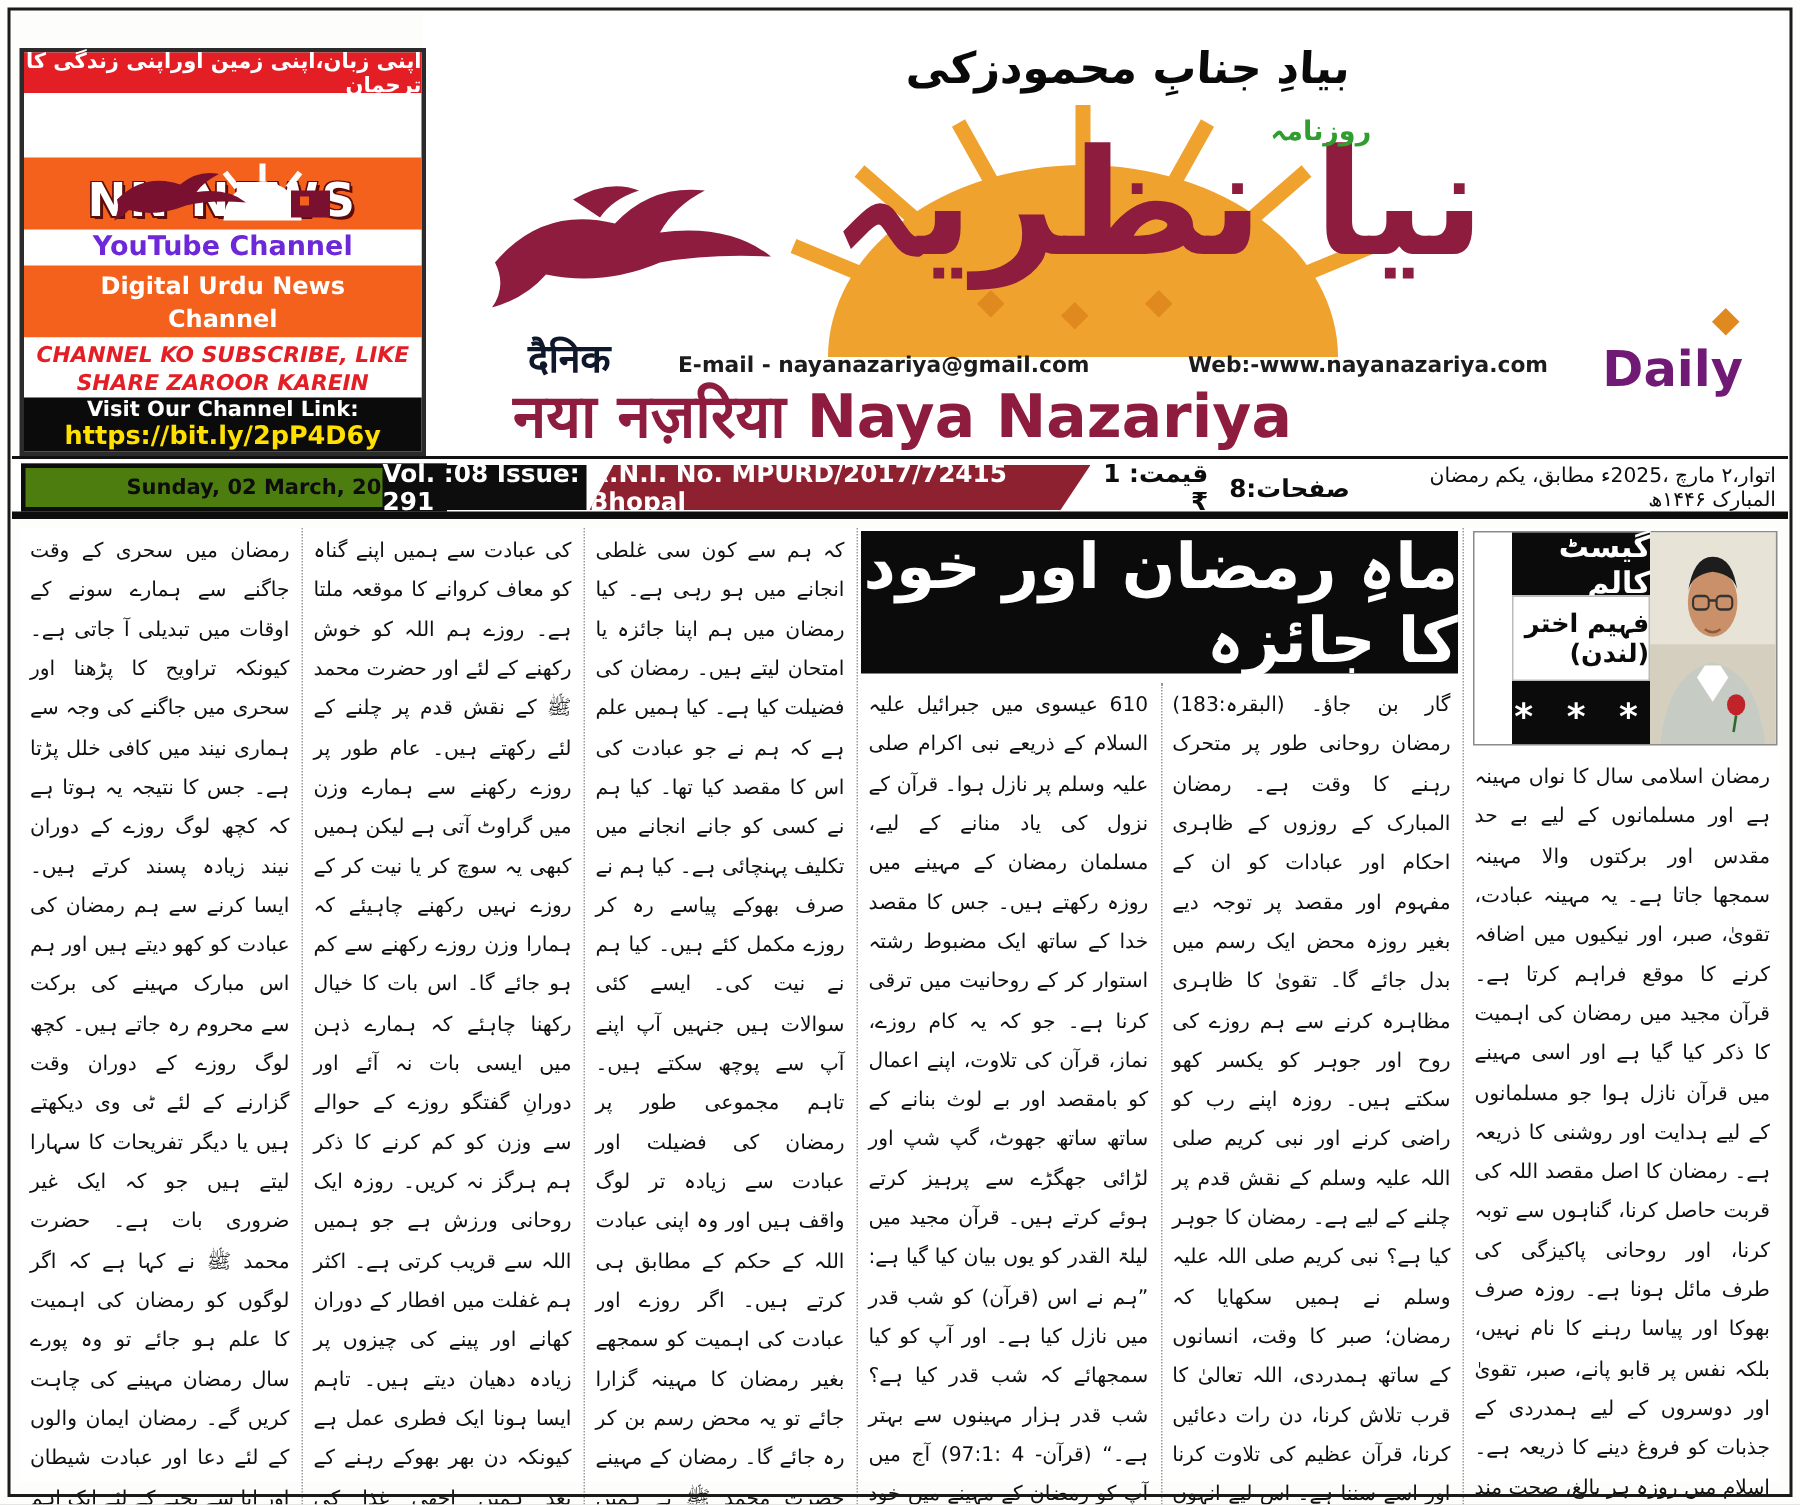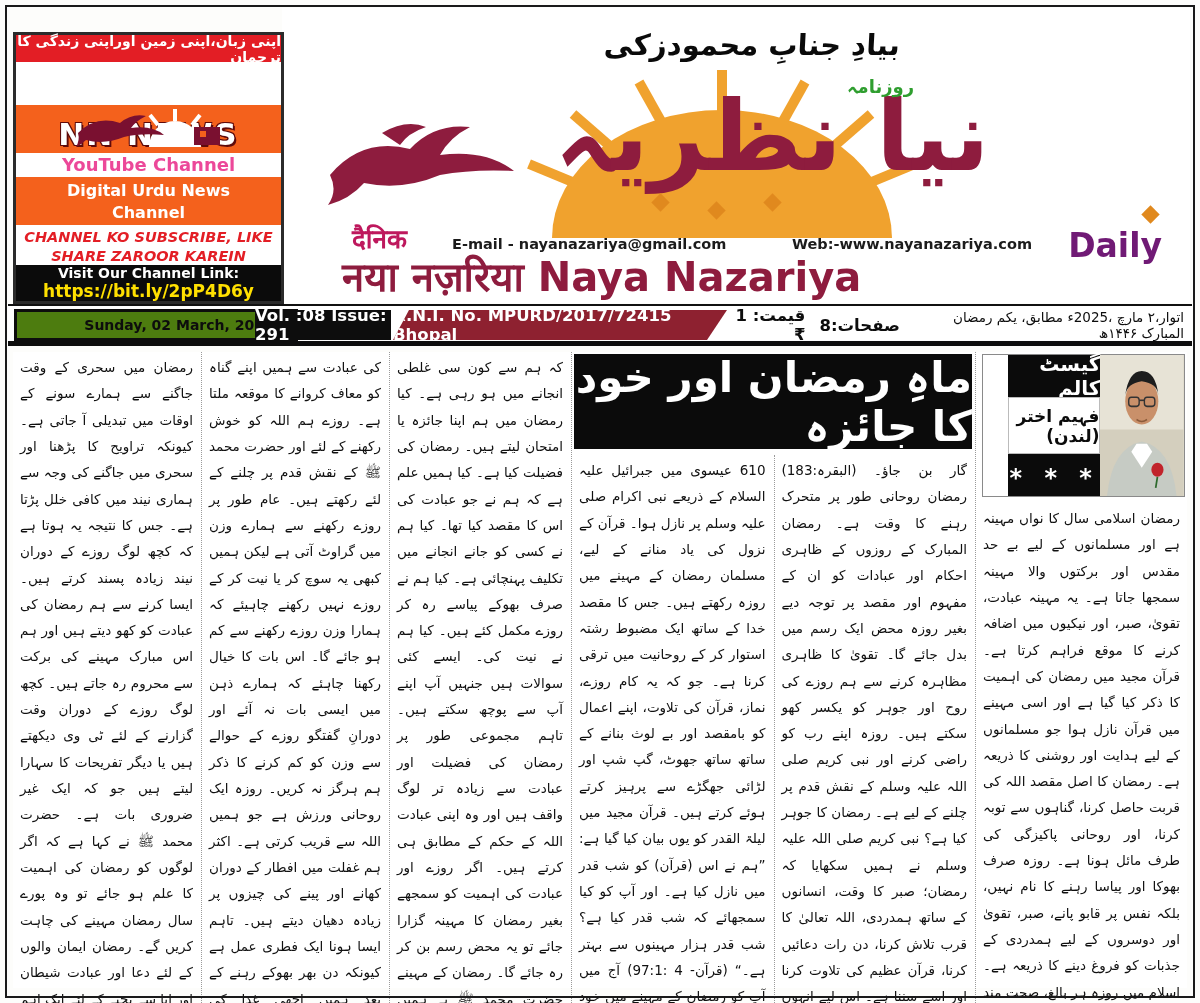--- a/index.html
+++ b/index.html
@@ -10,21 +10,21 @@
   
   .promo{position:absolute;left:13px;top:32px;width:265px;height:266px;border:3px solid #2b2b2b;
          display:flex;flex-direction:column;background:#fff;z-index:5;}
   .promo-slogan{background:#e31e25;color:#fff;height:27px;display:flex;align-items:center;justify-content:center;
          direction:rtl;font-size:14px;font-weight:bold;}
   .promo-logoarea{background:#f4611c;height:80px;position:relative;display:flex;flex-direction:column;
          align-items:center;justify-content:flex-end;padding-bottom:3px;margin-top:43px;}
   .promo-logoarea svg{position:absolute;top:2px;left:50%;transform:translateX(-50%);}
   .promo-channel{color:#fff;font-weight:900;font-size:31px;letter-spacing:2px;line-height:1;
          text-shadow:2px 2px 0 #5e0b0b,-1px -1px 0 #5e0b0b,1px -1px 0 #5e0b0b,-1px 1px 0 #5e0b0b;}
-  .promo-yt{background:#fff;color:#ec4899;font-weight:800;font-size:18px;height:24px;line-height:24px;text-align:center;}
+  .promo-yt{background:#fff;color:#6d28d9;font-weight:800;font-size:18px;height:24px;line-height:24px;text-align:center;}
   .promo-digital{background:#f4611c;color:#fff;font-weight:800;font-size:16px;text-align:center;
          padding:3px 12px;line-height:1.35;height:42px;}
   .promo-sub{background:#fff;color:#e31e25;font-weight:800;font-style:italic;font-size:14.5px;text-align:center;
          line-height:1.3;padding:3px 0;height:34px;}
   .promo-visit{background:#0b0b0b;color:#fff;text-align:center;flex:1;display:flex;flex-direction:column;justify-content:center;}
   .promo-visit .v1{font-weight:bold;font-size:14px;}
   .promo-visit .v2{color:#ffe000;font-weight:bold;font-size:17px;}
 
   
   .masthead{position:absolute;left:282px;top:8px;right:10px;height:295px;background:#fff;z-index:1;}
@@ -32,21 +32,21 @@
          font-size:29px;font-weight:bold;color:#0a0a0a;transform:skewX(-3deg);}
   .sun{position:absolute;left:225px;top:60px;z-index:1;}
   .bird{position:absolute;left:40px;top:105px;z-index:3;}
   .title-urdu{position:absolute;left:190px;top:72px;width:600px;text-align:center;direction:rtl;z-index:2;
          font-size:98px;line-height:1.15;font-weight:bold;color:#8e1c3e;}
   .rozanama{position:absolute;left:565px;top:68px;font-size:18px;font-weight:bold;color:#2f9e2f;direction:rtl;z-index:4;}
   .diamond{position:absolute;width:13px;height:13px;background:#e0891e;transform:rotate(45deg);z-index:4;}
   .daily-en{position:absolute;right:28px;top:218px;font-size:33px;font-weight:600;color:#701a75;}
   .contact{position:absolute;left:170px;top:228px;width:580px;display:flex;justify-content:space-between;
          font-size:14.5px;font-weight:600;color:#1c1c1c;z-index:4;}
-  .hindi-daily{position:absolute;left:70px;top:212px;font-size:26px;font-weight:800;color:#be185d;}
+  .hindi-daily{position:absolute;left:70px;top:212px;font-size:26px;font-weight:800;color:#0f172a;}
   .title-line{position:absolute;left:60px;top:240px;width:760px;font-size:40px;font-weight:800;color:#8e1c3e;
          white-space:nowrap;z-index:4;}
 
   
   .dateline{position:absolute;left:8px;right:8px;top:304px;height:37px;border-top:2px solid #111;background:#fff;z-index:6;}
   .date-box{position:absolute;left:6px;top:3px;width:232px;height:26px;background:#4d7c0f;border:3px solid #0d0d0d;
          font-weight:bold;font-size:14px;display:flex;align-items:center;justify-content:center;color:#0d0d0d;padding-left:46px;}
   .vol-box{position:absolute;left:247px;top:4px;width:136px;height:30px;background:#0d0d0d;color:#fff;
          font-weight:bold;font-size:16.5px;display:flex;align-items:center;justify-content:center;}
   .rni-box{position:absolute;left:385px;top:4px;width:334px;height:30px;background:#8e2130;color:#fff;

